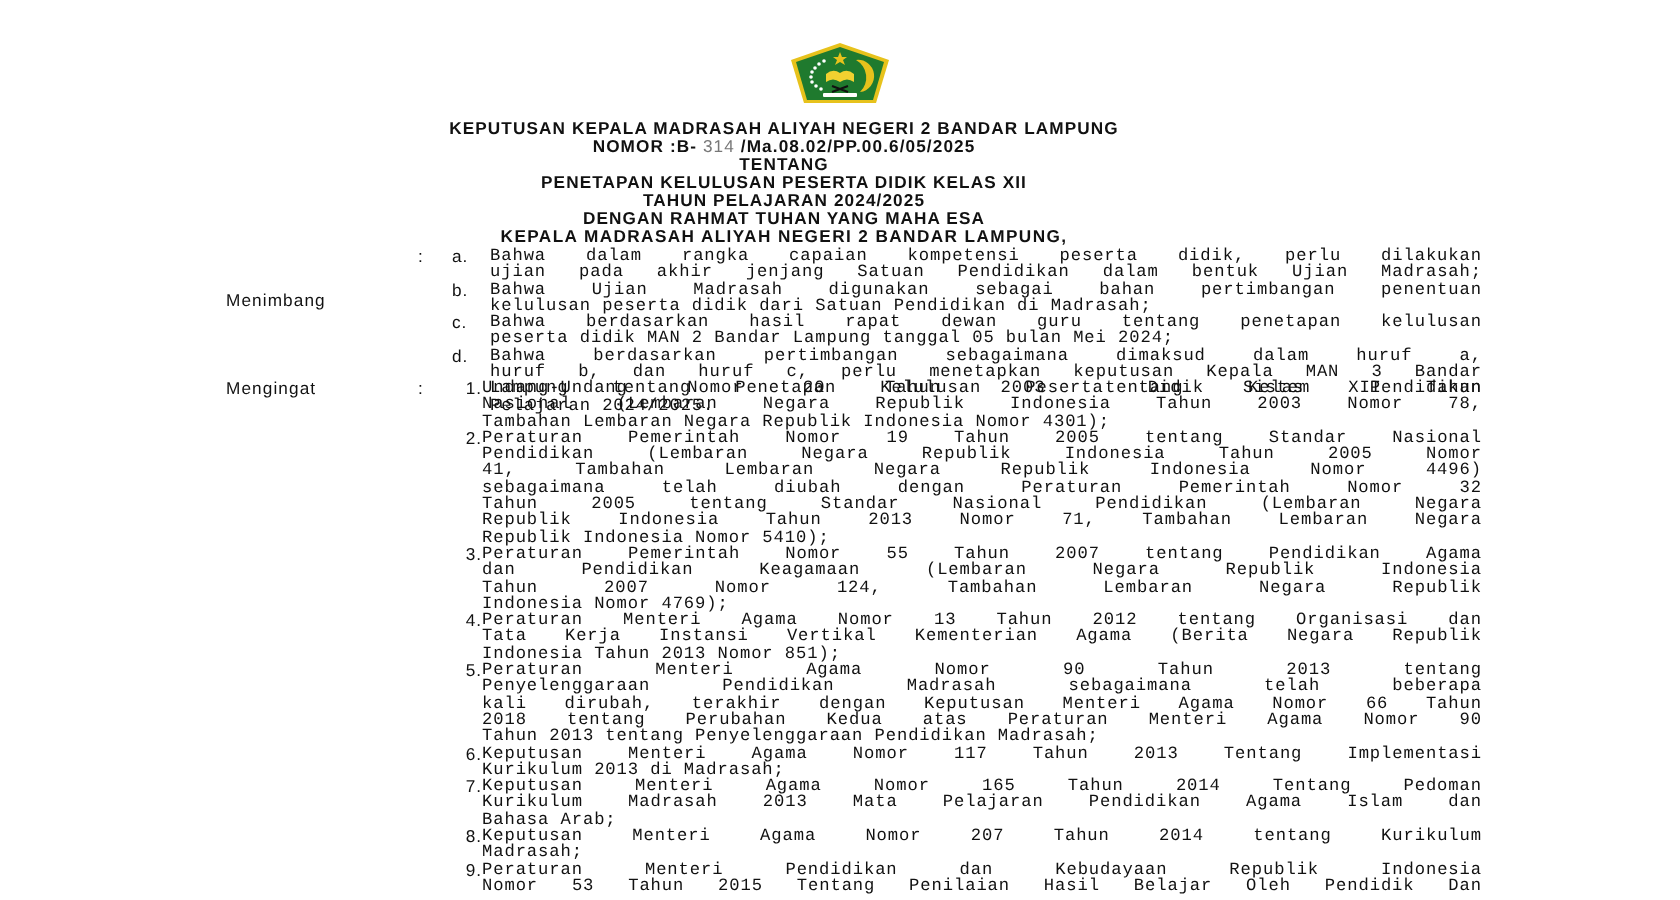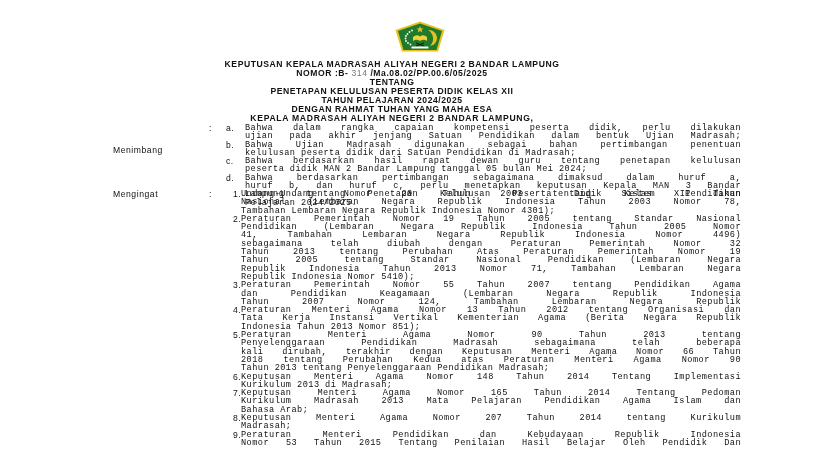--- a/index.html
+++ b/index.html
@@ -104,32 +104,32 @@
         <span class="ln last">Tambahan Lembaran Negara Republik Indonesia Nomor 4301);</span>
       </span>
     </div>
     <div class="item">
       <span class="mk">2.</span>
       <span class="tx">
         <span class="ln">Peraturan Pemerintah Nomor 19 Tahun 2005 tentang Standar Nasional</span>
         <span class="ln">Pendidikan (Lembaran Negara Republik Indonesia Tahun 2005 Nomor</span>
         <span class="ln">41, Tambahan Lembaran Negara Republik Indonesia Nomor 4496)</span>
         <span class="ln">sebagaimana telah diubah dengan Peraturan Pemerintah Nomor 32</span>
-        <span class="ln">Tahun 2013 tentang Perubahan Atas Peraturan Pemerintah Nomor 19</span>
         <span class="ln">Tahun 2005 tentang Standar Nasional Pendidikan (Lembaran Negara</span>
         <span class="ln">Republik Indonesia Tahun 2013 Nomor 71, Tambahan Lembaran Negara</span>
         <span class="ln last">Republik Indonesia Nomor 5410);</span>
       </span>
     </div>
     <div class="item">
       <span class="mk">3.</span>
       <span class="tx">
         <span class="ln">Peraturan Pemerintah Nomor 55 Tahun 2007 tentang Pendidikan Agama</span>
         <span class="ln">dan Pendidikan Keagamaan (Lembaran Negara Republik Indonesia</span>
         <span class="ln">Tahun 2007 Nomor 124, Tambahan Lembaran Negara Republik</span>
+        <span class="ln last">Indonesia Nomor 4769);</span>
       </span>
     </div>
     <div class="item">
       <span class="mk">4.</span>
       <span class="tx">
         <span class="ln">Peraturan Menteri Agama Nomor 13 Tahun 2012 tentang Organisasi dan</span>
         <span class="ln">Tata Kerja Instansi Vertikal Kementerian Agama (Berita Negara Republik</span>
         <span class="ln last">Indonesia Tahun 2013 Nomor 851);</span>
       </span>
     </div>
@@ -139,21 +139,21 @@
         <span class="ln">Peraturan Menteri Agama Nomor 90 Tahun 2013 tentang</span>
         <span class="ln">Penyelenggaraan Pendidikan Madrasah sebagaimana telah beberapa</span>
         <span class="ln">kali dirubah, terakhir dengan Keputusan Menteri Agama Nomor 66 Tahun</span>
         <span class="ln">2018 tentang Perubahan Kedua atas Peraturan Menteri Agama Nomor 90</span>
         <span class="ln last">Tahun 2013 tentang Penyelenggaraan Pendidikan Madrasah;</span>
       </span>
     </div>
     <div class="item">
       <span class="mk">6.</span>
       <span class="tx">
-        <span class="ln">Keputusan Menteri Agama Nomor 148 Tahun 2014 Tentang Implementasi</span>
+        <span class="ln">Keputusan Menteri Agama Nomor 117 Tahun 2013 Tentang Implementasi</span>
         <span class="ln last">Kurikulum 2013 di Madrasah;</span>
       </span>
     </div>
     <div class="item">
       <span class="mk">7.</span>
       <span class="tx">
         <span class="ln">Keputusan Menteri Agama Nomor 165 Tahun 2014 Tentang Pedoman</span>
         <span class="ln">Kurikulum Madrasah 2013 Mata Pelajaran Pendidikan Agama Islam dan</span>
         <span class="ln last">Bahasa Arab;</span>
       </span>

